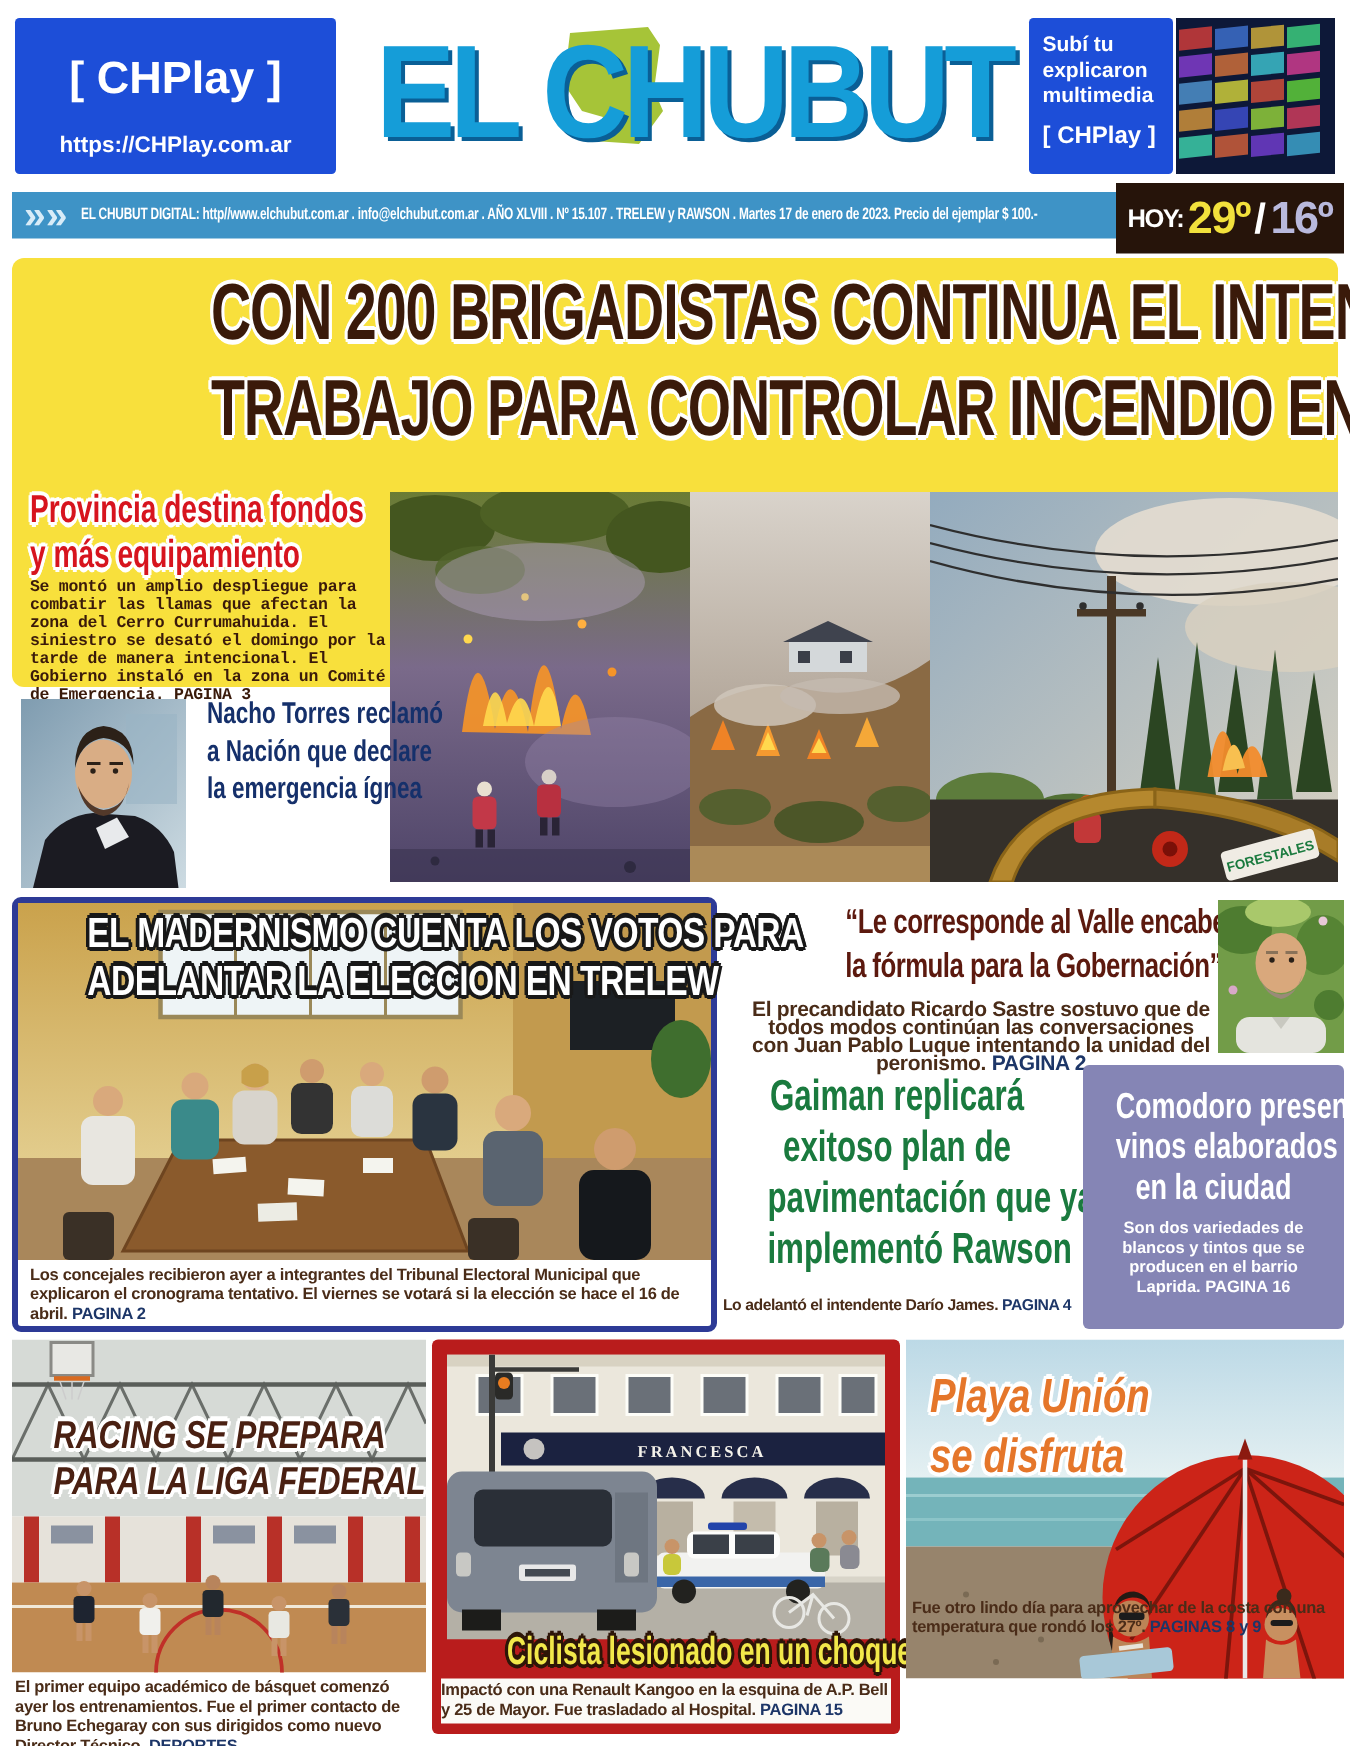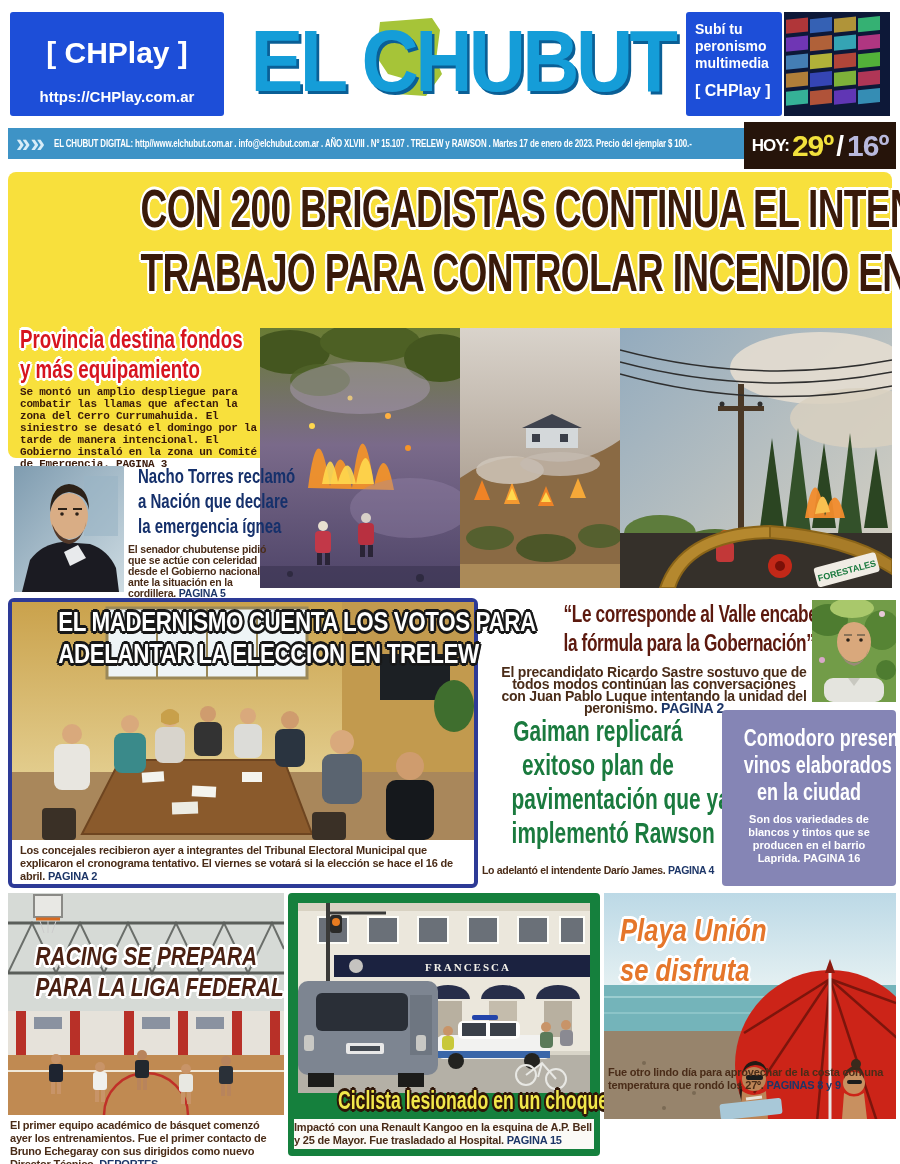--- a/index.html
+++ b/index.html
@@ -79,21 +79,21 @@
   <div class="abs" style="left:228px;top:8px;width:452px;height:112px;">
     <svg class="abs" style="left:138px;top:8px;" width="80" height="84" viewBox="0 0 80 84">
       <path d="M14,6 L66,2 L74,14 L70,44 L76,58 L60,80 L30,78 L36,62 L22,58 L10,40 Z" fill="#a6c438"></path>
     </svg>
     <div class="abs logo-title cx" style="left:0;right:0;top:2px;">EL CHUBUT</div>
   </div>
 
   <div class="abs bluebox" style="left:686px;top:12px;width:96px;height:104px;">
     <div class="mm-lines">
       <div>Subí tu</div>
-      <div>peronismo</div>
+      <div>explicaron</div>
       <div>multimedia</div>
     </div>
     <div class="mm-brand">[ CHPlay ]</div>
   </div>
 
   <svg class="abs" style="left:784px;top:12px;" width="106" height="104" viewBox="0 0 106 104">
     <rect width="106" height="104" fill="#0d1838"></rect>
     <g transform="skewY(-6)" opacity=".9">
       <rect x="2" y="8" width="22" height="14" fill="#c23a3a"></rect>
         <rect x="26" y="10" width="22" height="14" fill="#3a6ac2"></rect>
@@ -264,24 +264,20 @@
     <path d="M38,58 Q42,76 55,78 Q68,76 72,56 Q70,72 55,74 Q44,72 38,58 Z" fill="#53392a"></path>
     <circle cx="48" cy="48" r="1.8" fill="#2a2018"></circle>
       <circle cx="63" cy="48" r="1.8" fill="#2a2018"></circle>
     <rect x="44" y="42" width="9" height="2" fill="#2c2118"></rect>
       <rect x="59" y="42" width="9" height="2" fill="#2c2118"></rect>
   </svg>
   <div class="abs torres-h" style="left:118px;top:464px;width:160px;">
     <span class="cx">Nacho Torres reclamó</span>
     <span class="cx">a Nación que declare</span>
     <span class="cx">la emergencia ígnea</span>
-  </div>
-  <div class="abs smallbody" style="left:128px;top:544px;width:148px;">
-    <span>El senador chubutense pidió que se actúe con celeridad desde el Gobierno nacional ante la situación en la cordillera.</span>
-    <span class="pgref">PAGINA 5</span>
   </div>
 
   <div class="abs madbox" style="left:8px;top:598px;width:462px;height:282px;">
     <svg class="abs" style="left:0;top:0;" width="462" height="238" viewBox="0 0 462 238">
       <defs>
           <linearGradient id="f5g" x1="0" y1="0" x2="0" y2="1">
         <stop offset="0" stop-color="#caa24c"></stop>
             <stop offset="1" stop-color="#e2cc8c"></stop>
       </linearGradient>
         </defs>
@@ -429,21 +425,21 @@
   </svg>
   <div class="abs racing-h" style="left:8px;top:941px;width:276px;">
     <span class="cx ow">RACING SE PREPARA</span>
     <span class="cx ow">PARA LA LIGA FEDERAL</span>
   </div>
   <div class="abs caption" style="left:10px;top:1119px;width:272px;">
     <span>El primer equipo académico de básquet comenzó ayer los entrenamientos. Fue el primer contacto de Bruno Echegaray con sus dirigidos como nuevo Director Técnico.</span>
     <span class="pgref">DEPORTES</span>
   </div>
 
-  <div class="abs" style="left:288px;top:893px;width:312px;height:263px;background:#15803d;border-radius:4px;">
+  <div class="abs" style="left:288px;top:893px;width:312px;height:263px;background:#b91c1c;border-radius:4px;">
     <svg class="abs" style="left:10px;top:10px;" width="292" height="190" viewBox="0 0 292 190">
       <rect width="292" height="150" fill="#ebe7dc"></rect>
       <rect width="292" height="8" fill="#d8d2c2"></rect>
       <g fill="#6a7078" stroke="#fdfdf8" stroke-width="2">
         <rect x="20" y="14" width="30" height="26"></rect>
           <rect x="70" y="14" width="30" height="26"></rect>
           <rect x="120" y="14" width="30" height="26"></rect>
         <rect x="170" y="14" width="30" height="26"></rect>
           <rect x="220" y="14" width="30" height="26"></rect>
           <rect x="262" y="14" width="24" height="26"></rect>

